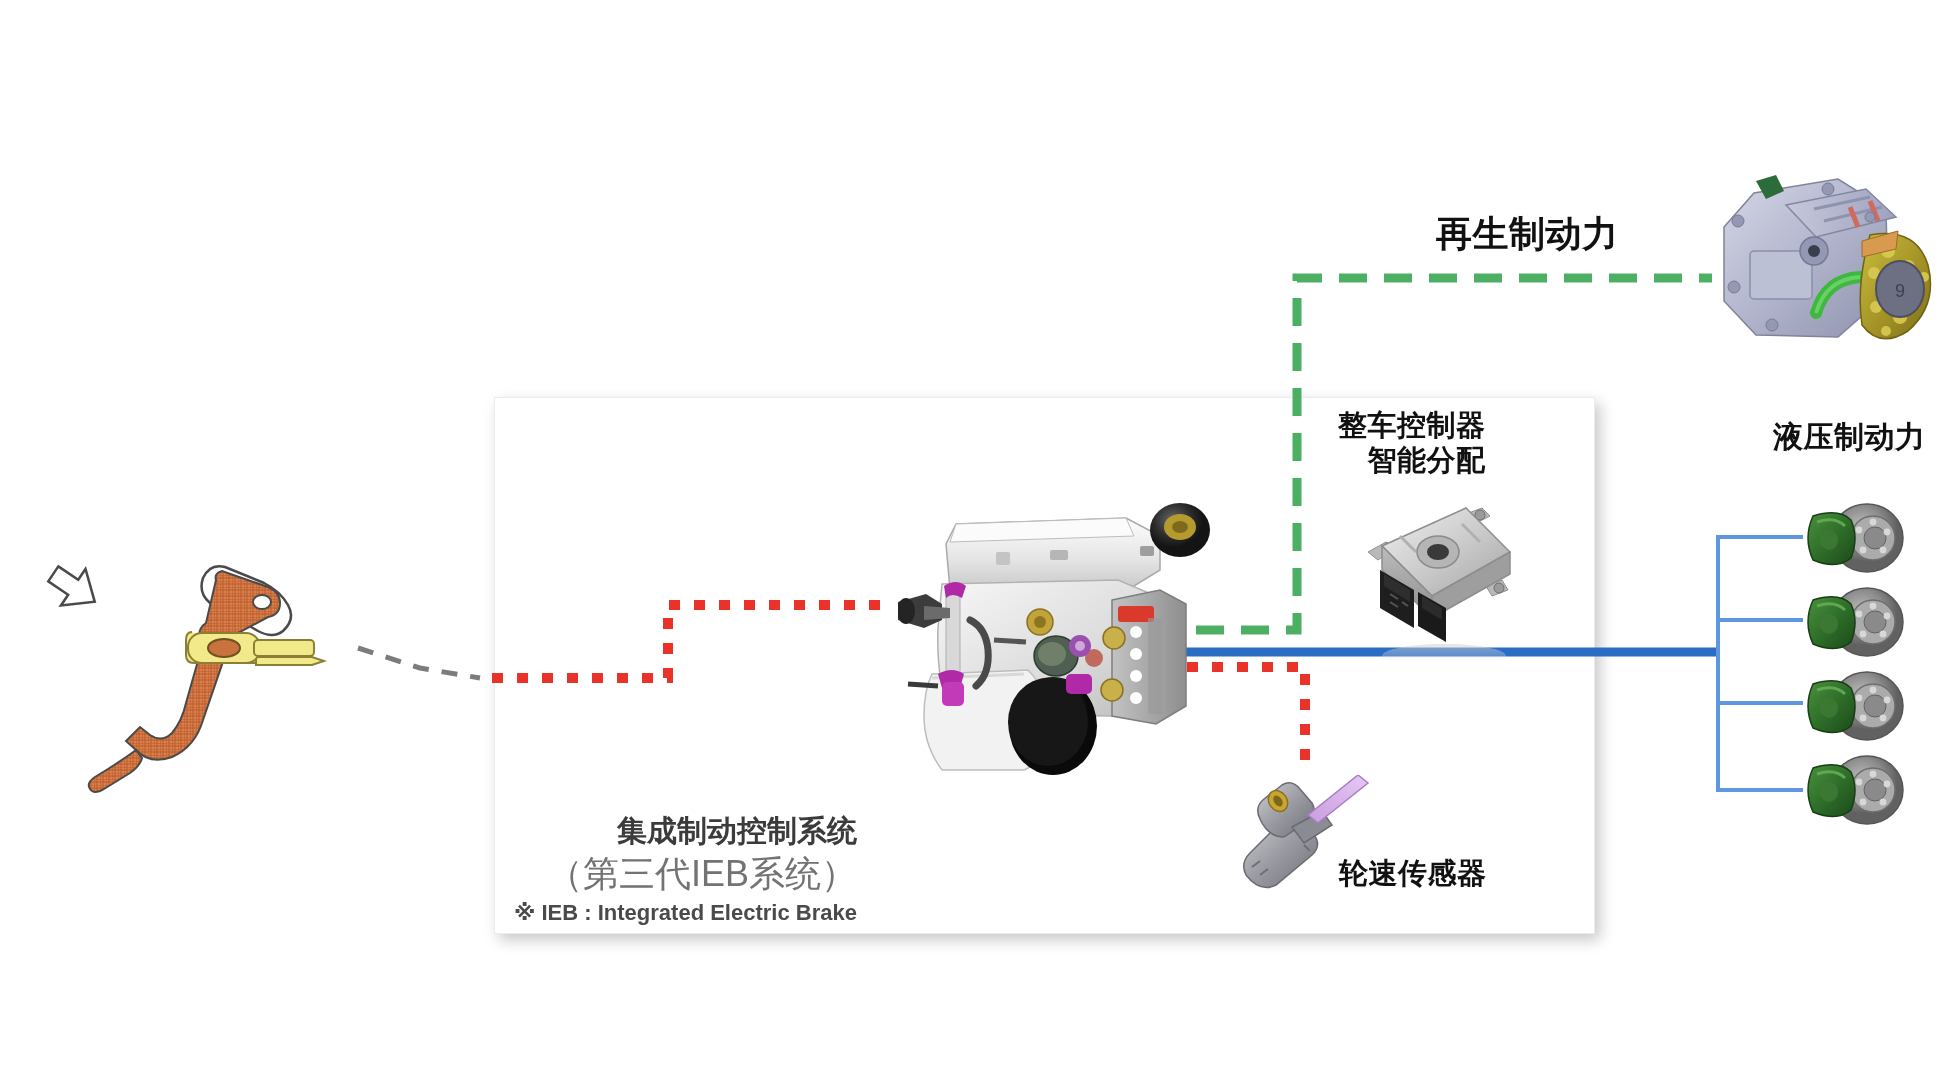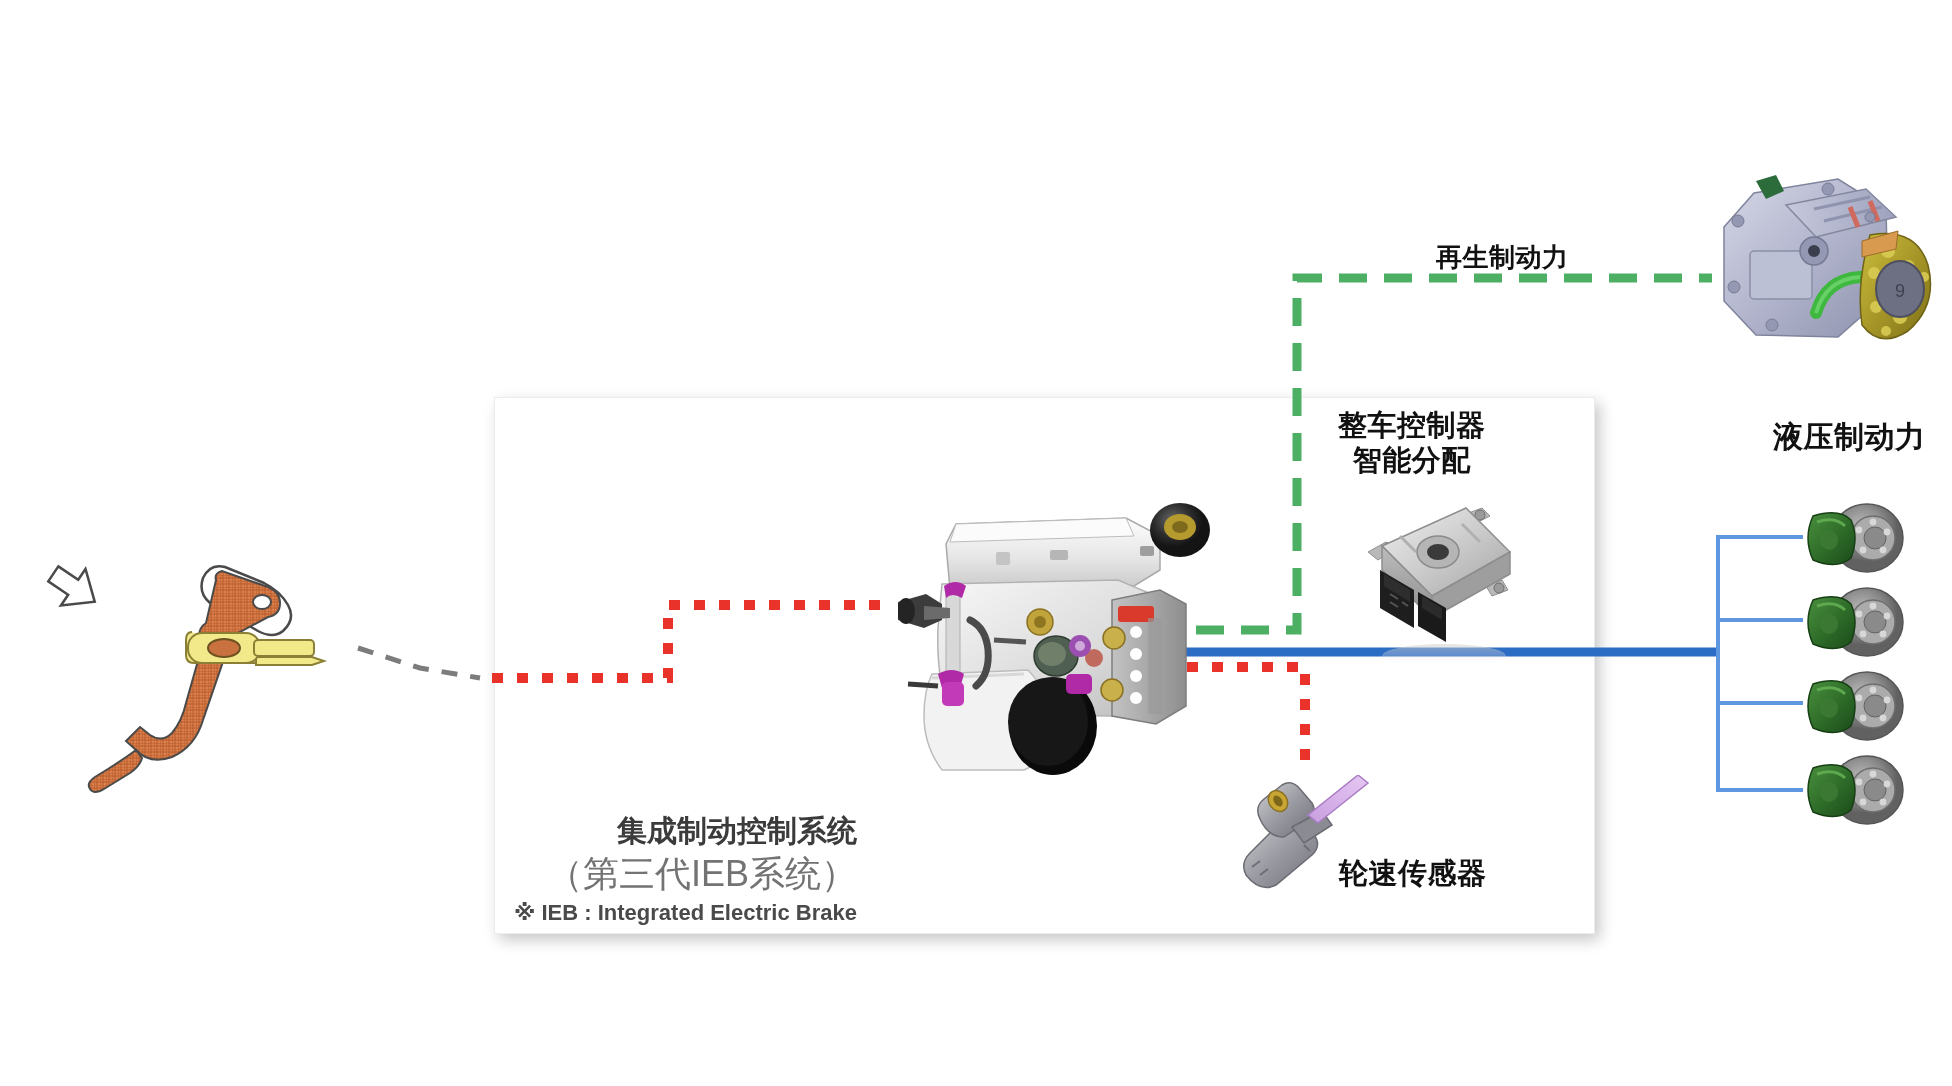--- a/index.html
+++ b/index.html
@@ -38,23 +38,23 @@
   }
 
   
   .cn-label {
     color: #111111;
     font-weight: bold;
     letter-spacing: 0.5px;
     white-space: nowrap;
     line-height: 1.22;
   }
-  #label-regen       { left: 1436px; top: 212px;  font-size: 26px; margin-top: 30px; }
+  #label-regen       { left: 1436px; top: 212px;  font-size: 36px; }
   #label-hydraulic   { left: 1773px; top: 419px;  font-size: 30px; text-align: right; }
-  #label-vcu         { left: 1338px; top: 408px;  font-size: 29px; text-align: center; }
+  #label-vcu         { left: 1338px; top: 408px;  font-size: 29px; text-align: right; }
   #label-wss         { left: 1339px; top: 856px;  font-size: 29px; }
 
   #ieb-title-block { left: 508px; top: 812px; text-align: right; }
   #ieb-title-main {
     font-size: 30px;
     font-weight: bold;
     color: #3b3b3b;
     line-height: 1.25;
     white-space: nowrap;
   }

